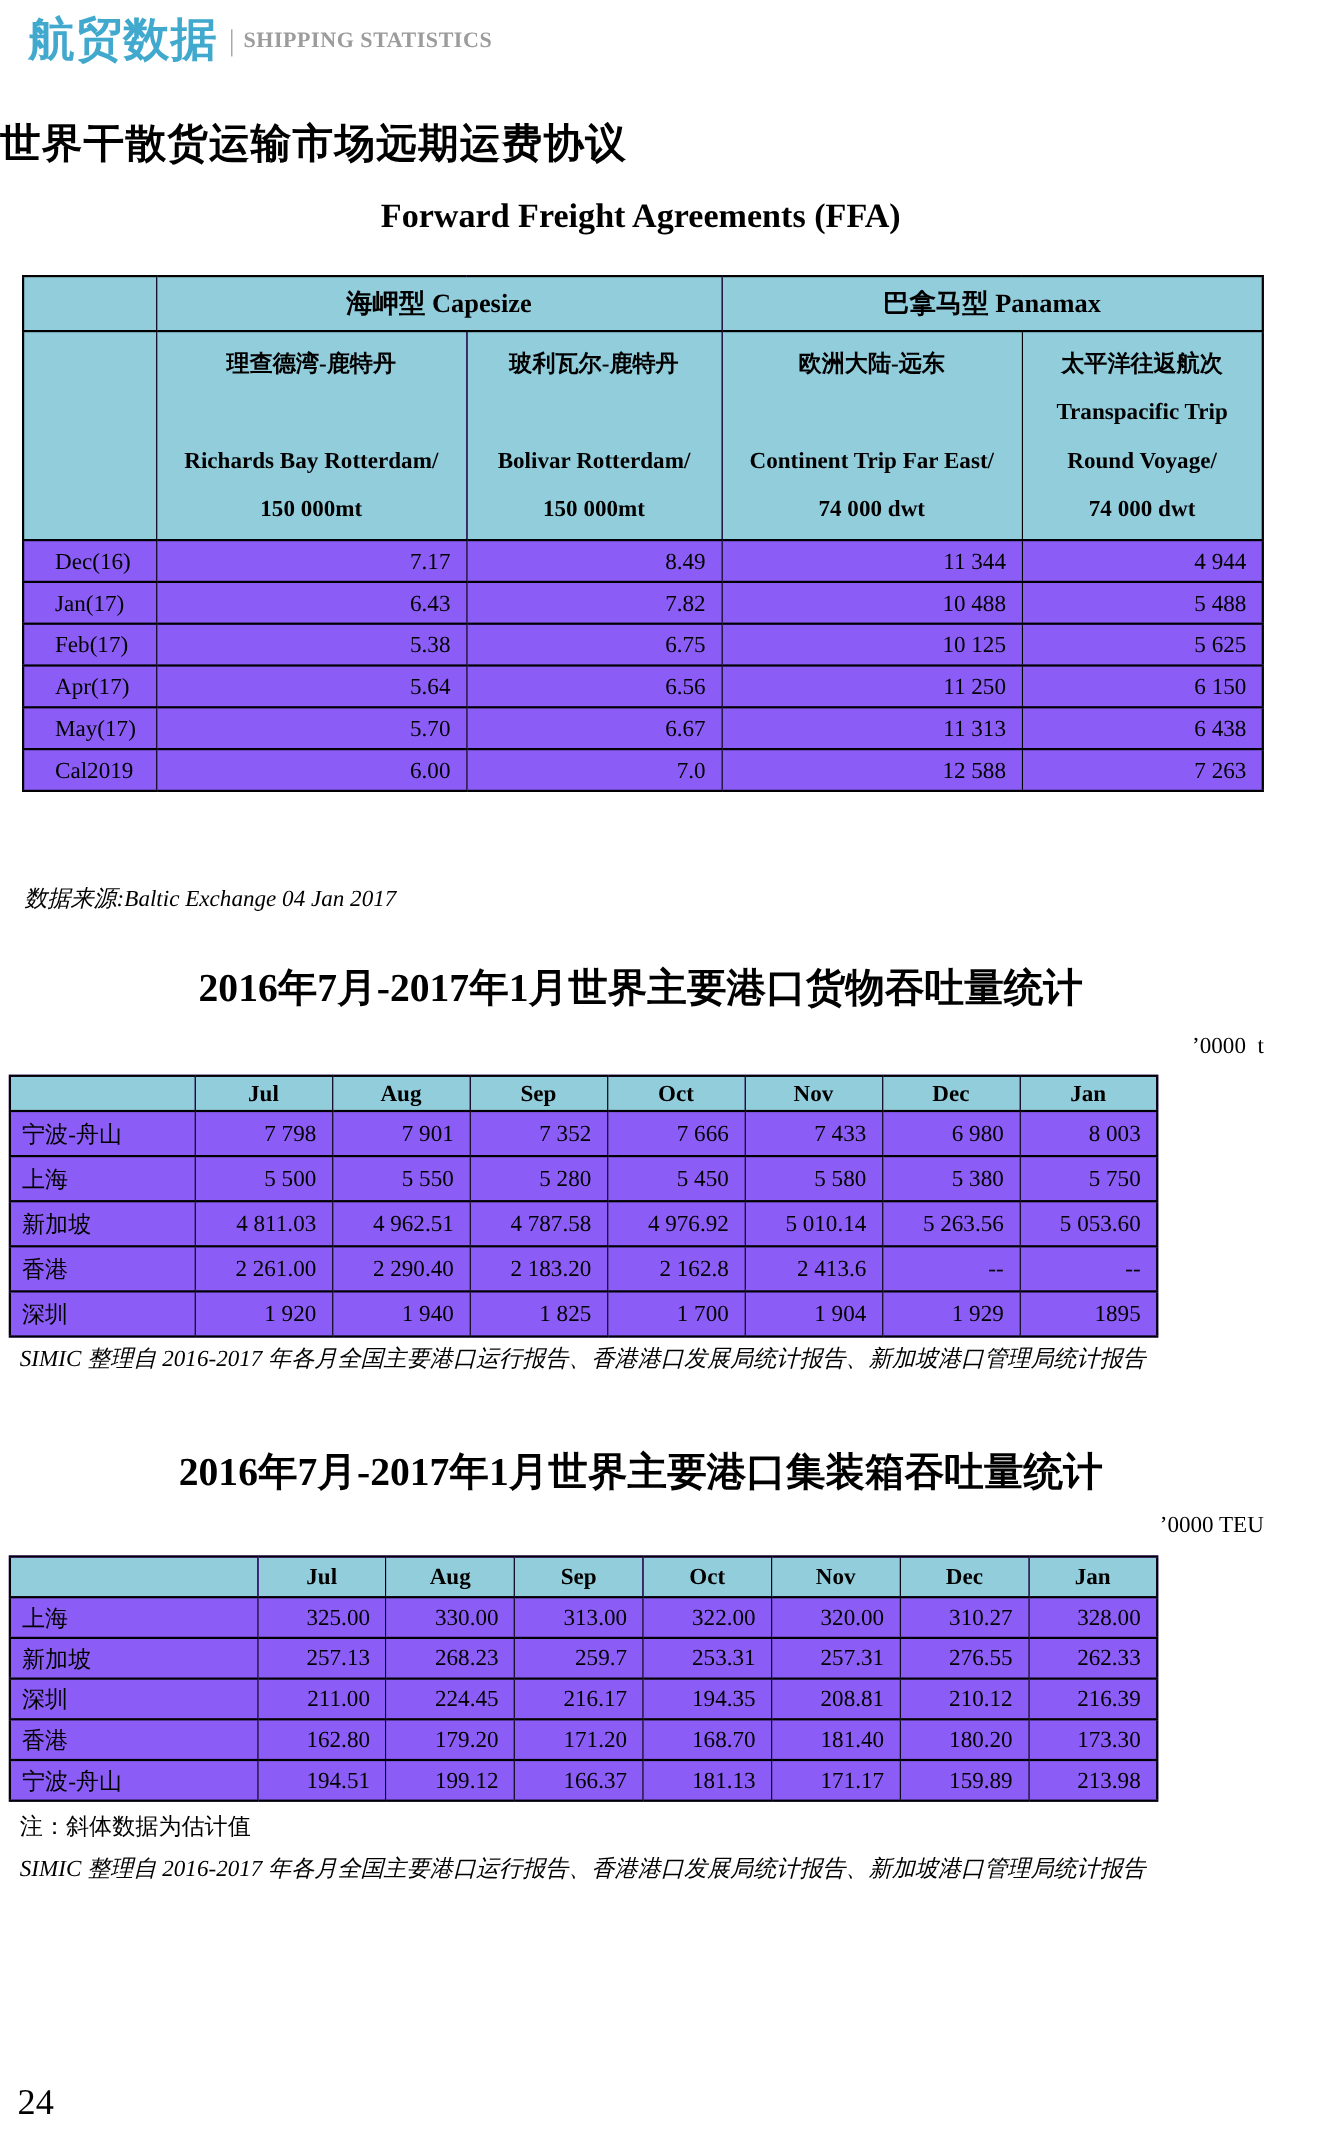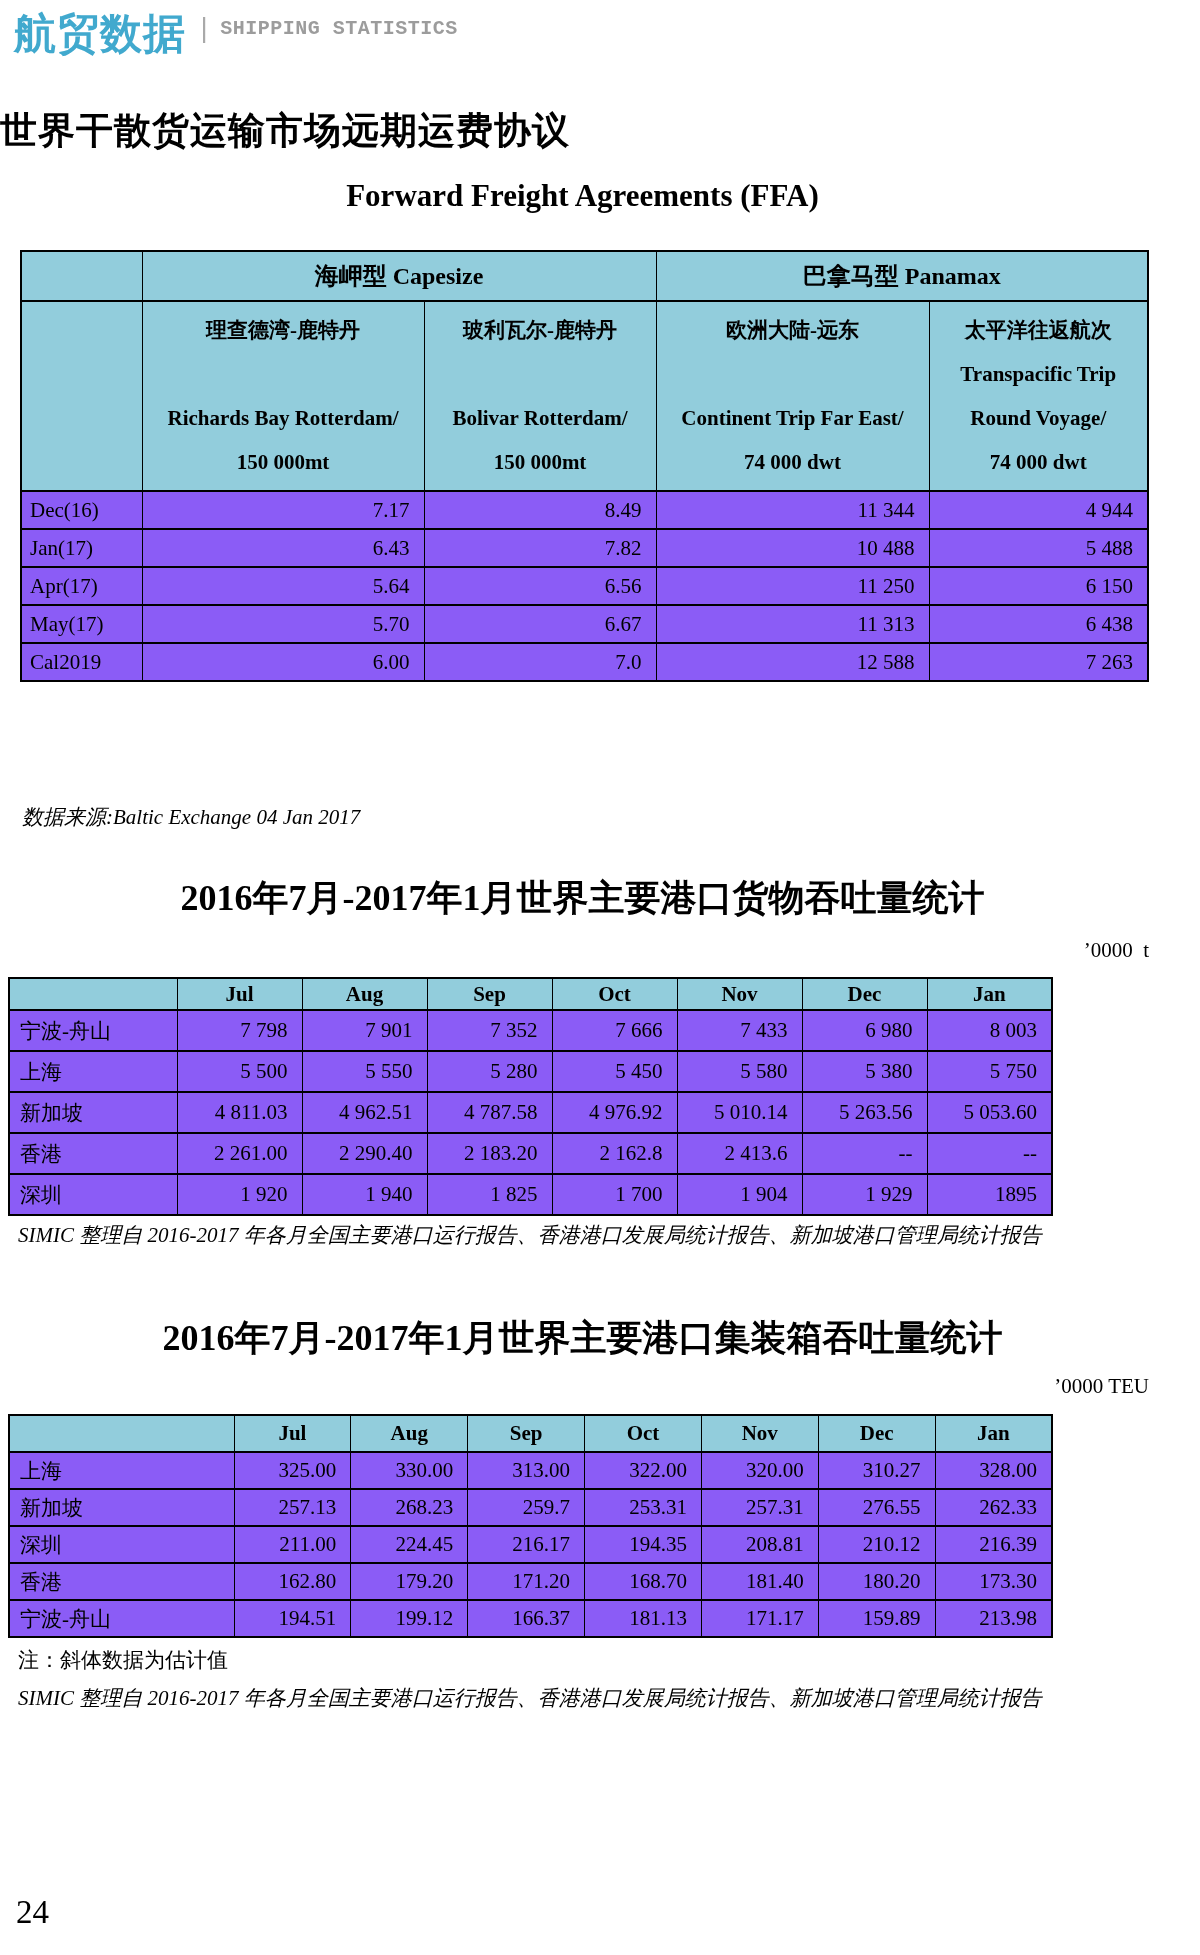--- a/index.html
+++ b/index.html
@@ -1,42 +1,42 @@
 <!DOCTYPE html>
 <html><head>
 <meta charset="utf-8">
 <style>
   *{margin:0;padding:0;box-sizing:border-box}
   html,body{background:#fff}
   body{width:1200px;height:1955px;position:relative;overflow:hidden;
        font-family:"Liberation Serif","DejaVu Serif",serif;color:#000}
 
   
-  .masthead{position:absolute;top:16px;left:14px;display:flex;align-items:flex-start;
-            font-family:Liberation Mono, monospace}
+  .masthead{position:absolute;top:16px;left:26px;display:flex;align-items:center;
+            font-family:Liberation Serif, serif}
   .brand{font-size:42px;line-height:1;font-weight:bold;color:#41A9CE;letter-spacing:1px}
   .mast-sep{font-size:27px;line-height:1.05;color:#A9A9A9;margin:0 8px 1px 10px;font-weight:400}
   .mast-en{font-size:20px;line-height:1.25;font-weight:bold;color:#9C9C9C;letter-spacing:.5px}
 
   
   .title-cn{position:absolute;top:106px;left:0;width:1165px;
             font-size:37px;font-weight:bold;letter-spacing:1px}
   .title-en{position:absolute;top:178px;left:0;width:1165px;text-align:center;
             font-size:31px;font-weight:bold}
   .section-title{position:absolute;left:0;width:1165px;text-align:center;
                  font-size:36px;font-weight:bold}
   .title2{top:874px}
   .title3{top:1314px}
 
   
   table{border-collapse:collapse;table-layout:fixed;background:#8b5cf6;border:2px solid #000}
   th,td{border-left:1px solid #000;border-right:1px solid #000;
         border-top:2px solid #000;border-bottom:2px solid #000;overflow:hidden}
   .hdr{background:#92CDDC;font-weight:bold;text-align:center}
-  .rowlab{text-align:left;padding-left:8px;font-weight:normal}
+  .rowlab{text-align:left;padding-left:28px;font-weight:normal}
   .num{text-align:right;padding-right:14px;white-space:nowrap}
   .port{text-align:left;padding-left:10px}
 
   
   .ffa{position:absolute;top:250px;left:20px;width:1127px}
   .ffa .grp{height:50px;font-size:24px}
   .ffa .h2{height:190px;font-size:21px;line-height:44px;vertical-align:middle}
   .ffa td{height:38px;font-size:21px}
 
   
@@ -101,20 +101,27 @@
     <td class="num">8.49</td>
     <td class="num">11 344</td>
     <td class="num">4 944</td>
   </tr>
   <tr>
     <td class="rowlab">Jan(17)</td>
     <td class="num">6.43</td>
     <td class="num">7.82</td>
     <td class="num">10 488</td>
     <td class="num">5 488</td>
+  </tr>
+  <tr>
+    <td class="rowlab">Feb(17)</td>
+    <td class="num">5.38</td>
+    <td class="num">6.75</td>
+    <td class="num">10 125</td>
+    <td class="num">5 625</td>
   </tr>
   <tr>
     <td class="rowlab">Apr(17)</td>
     <td class="num">5.64</td>
     <td class="num">6.56</td>
     <td class="num">11 250</td>
     <td class="num">6 150</td>
   </tr>
   <tr>
     <td class="rowlab">May(17)</td>

